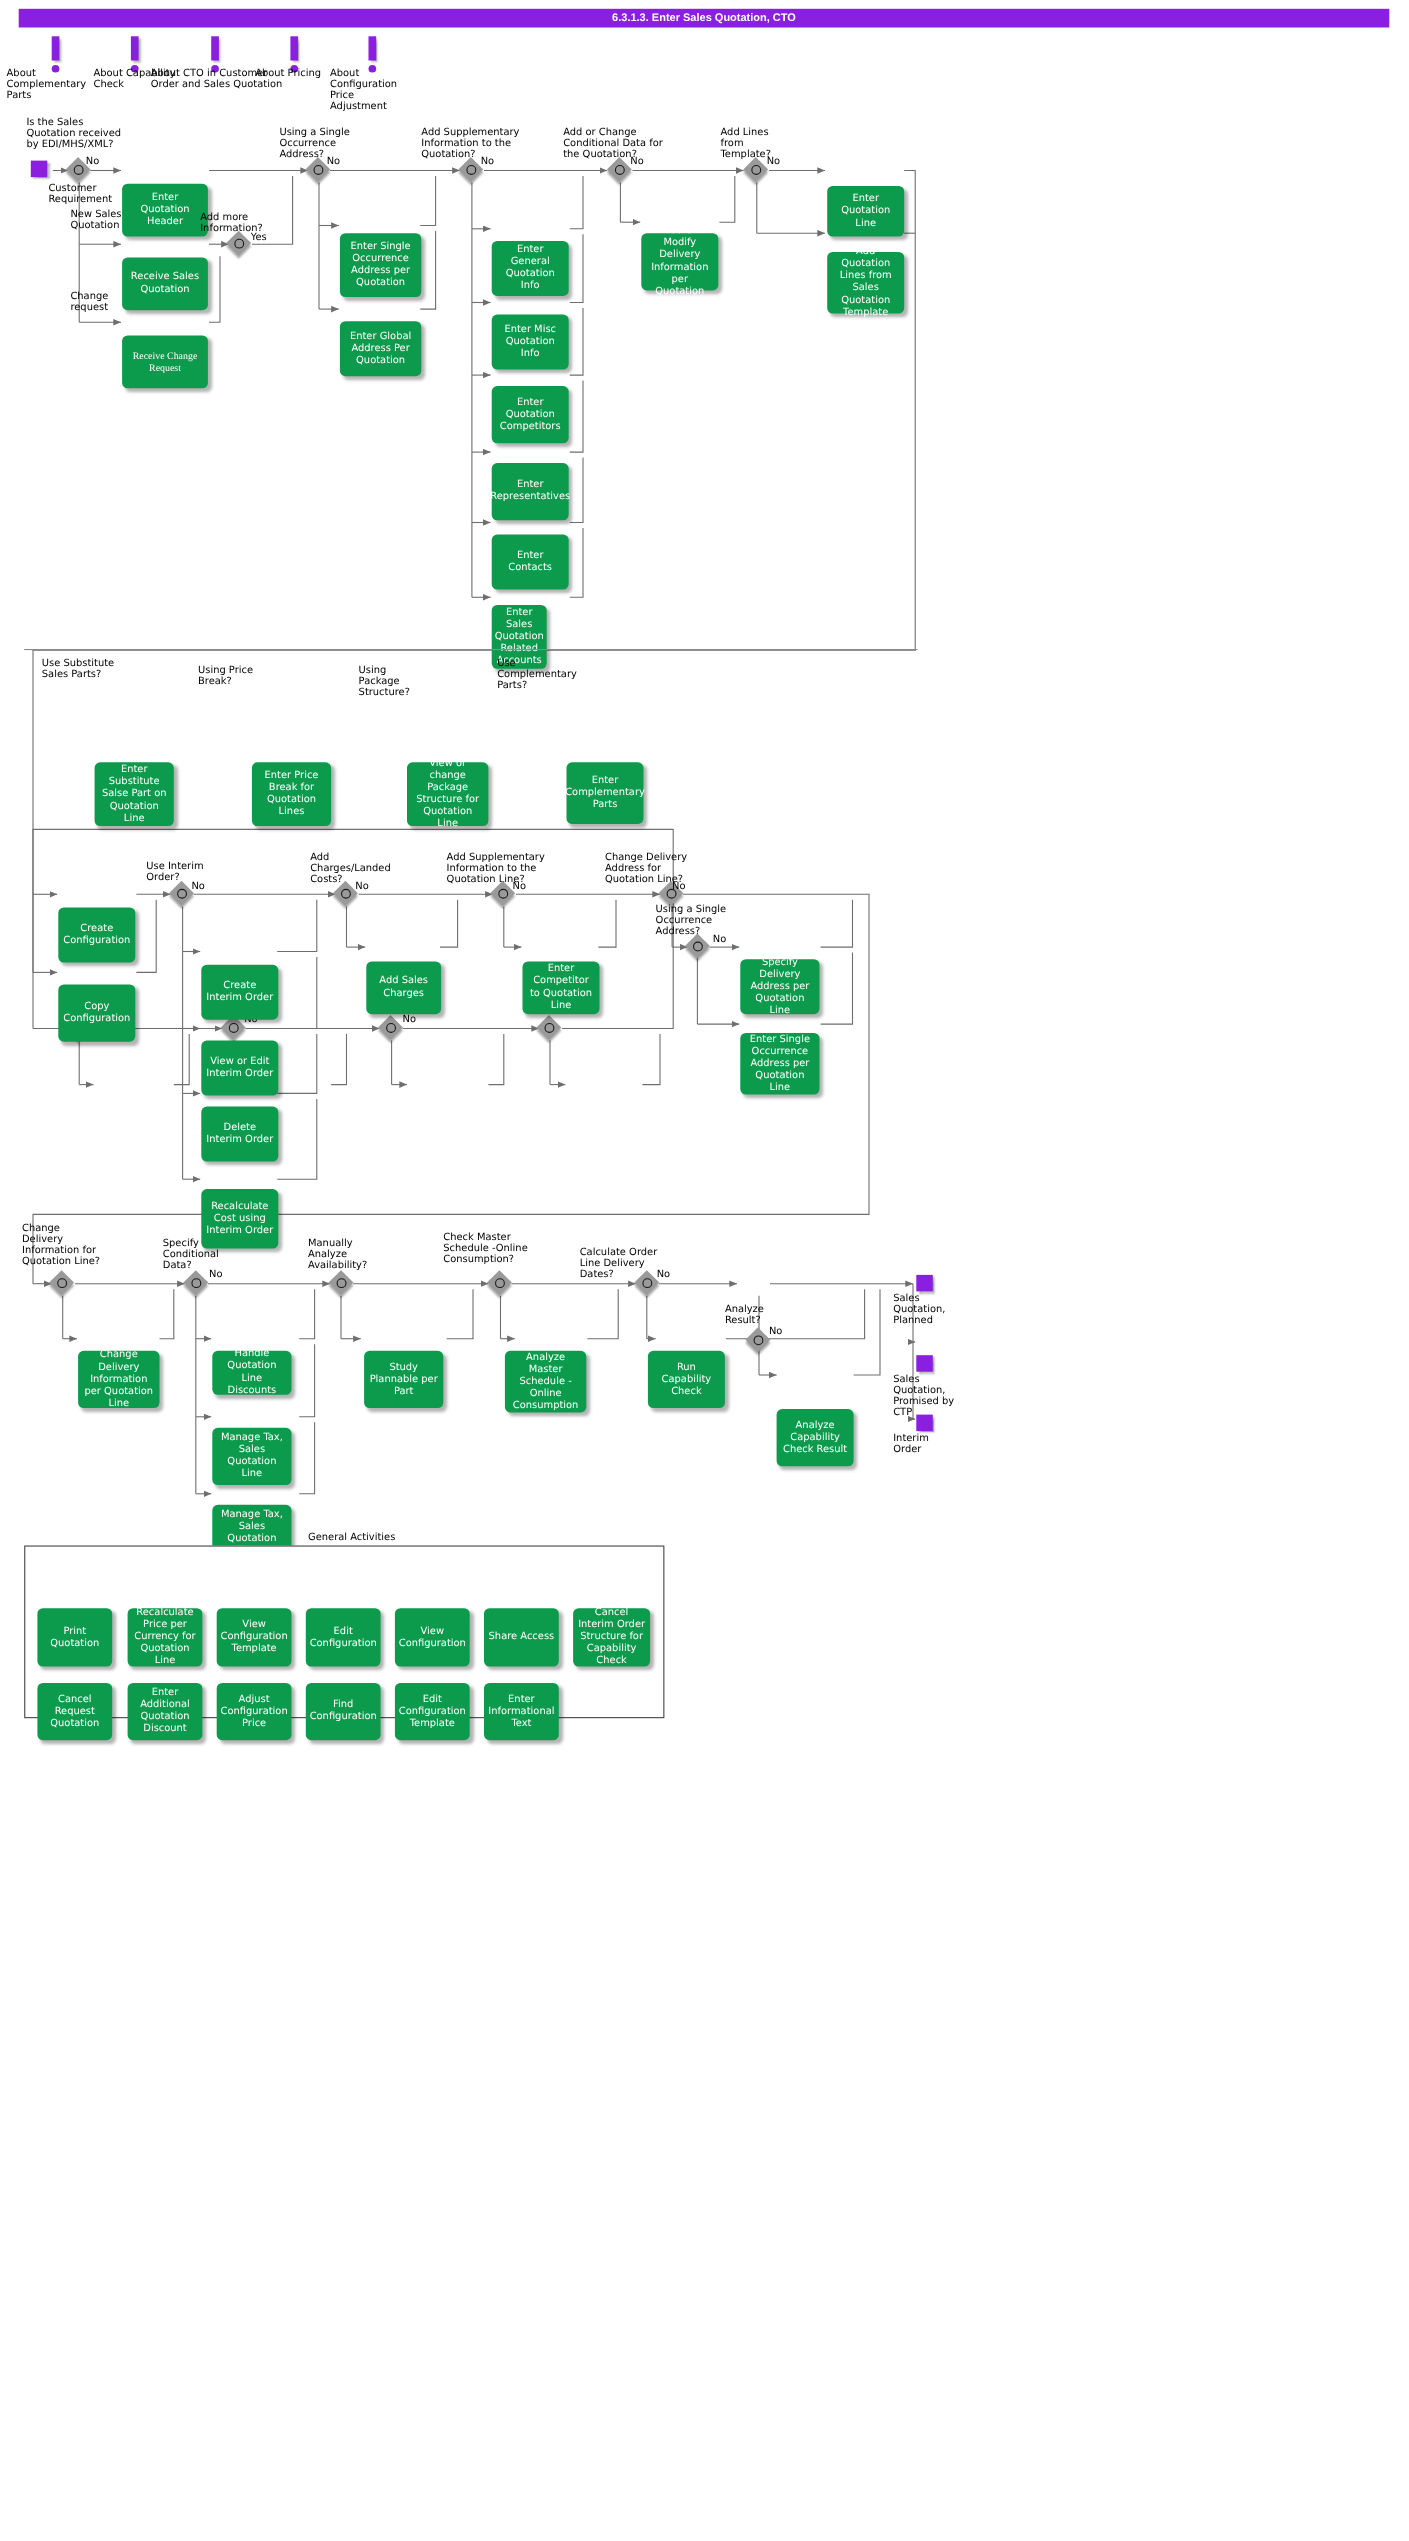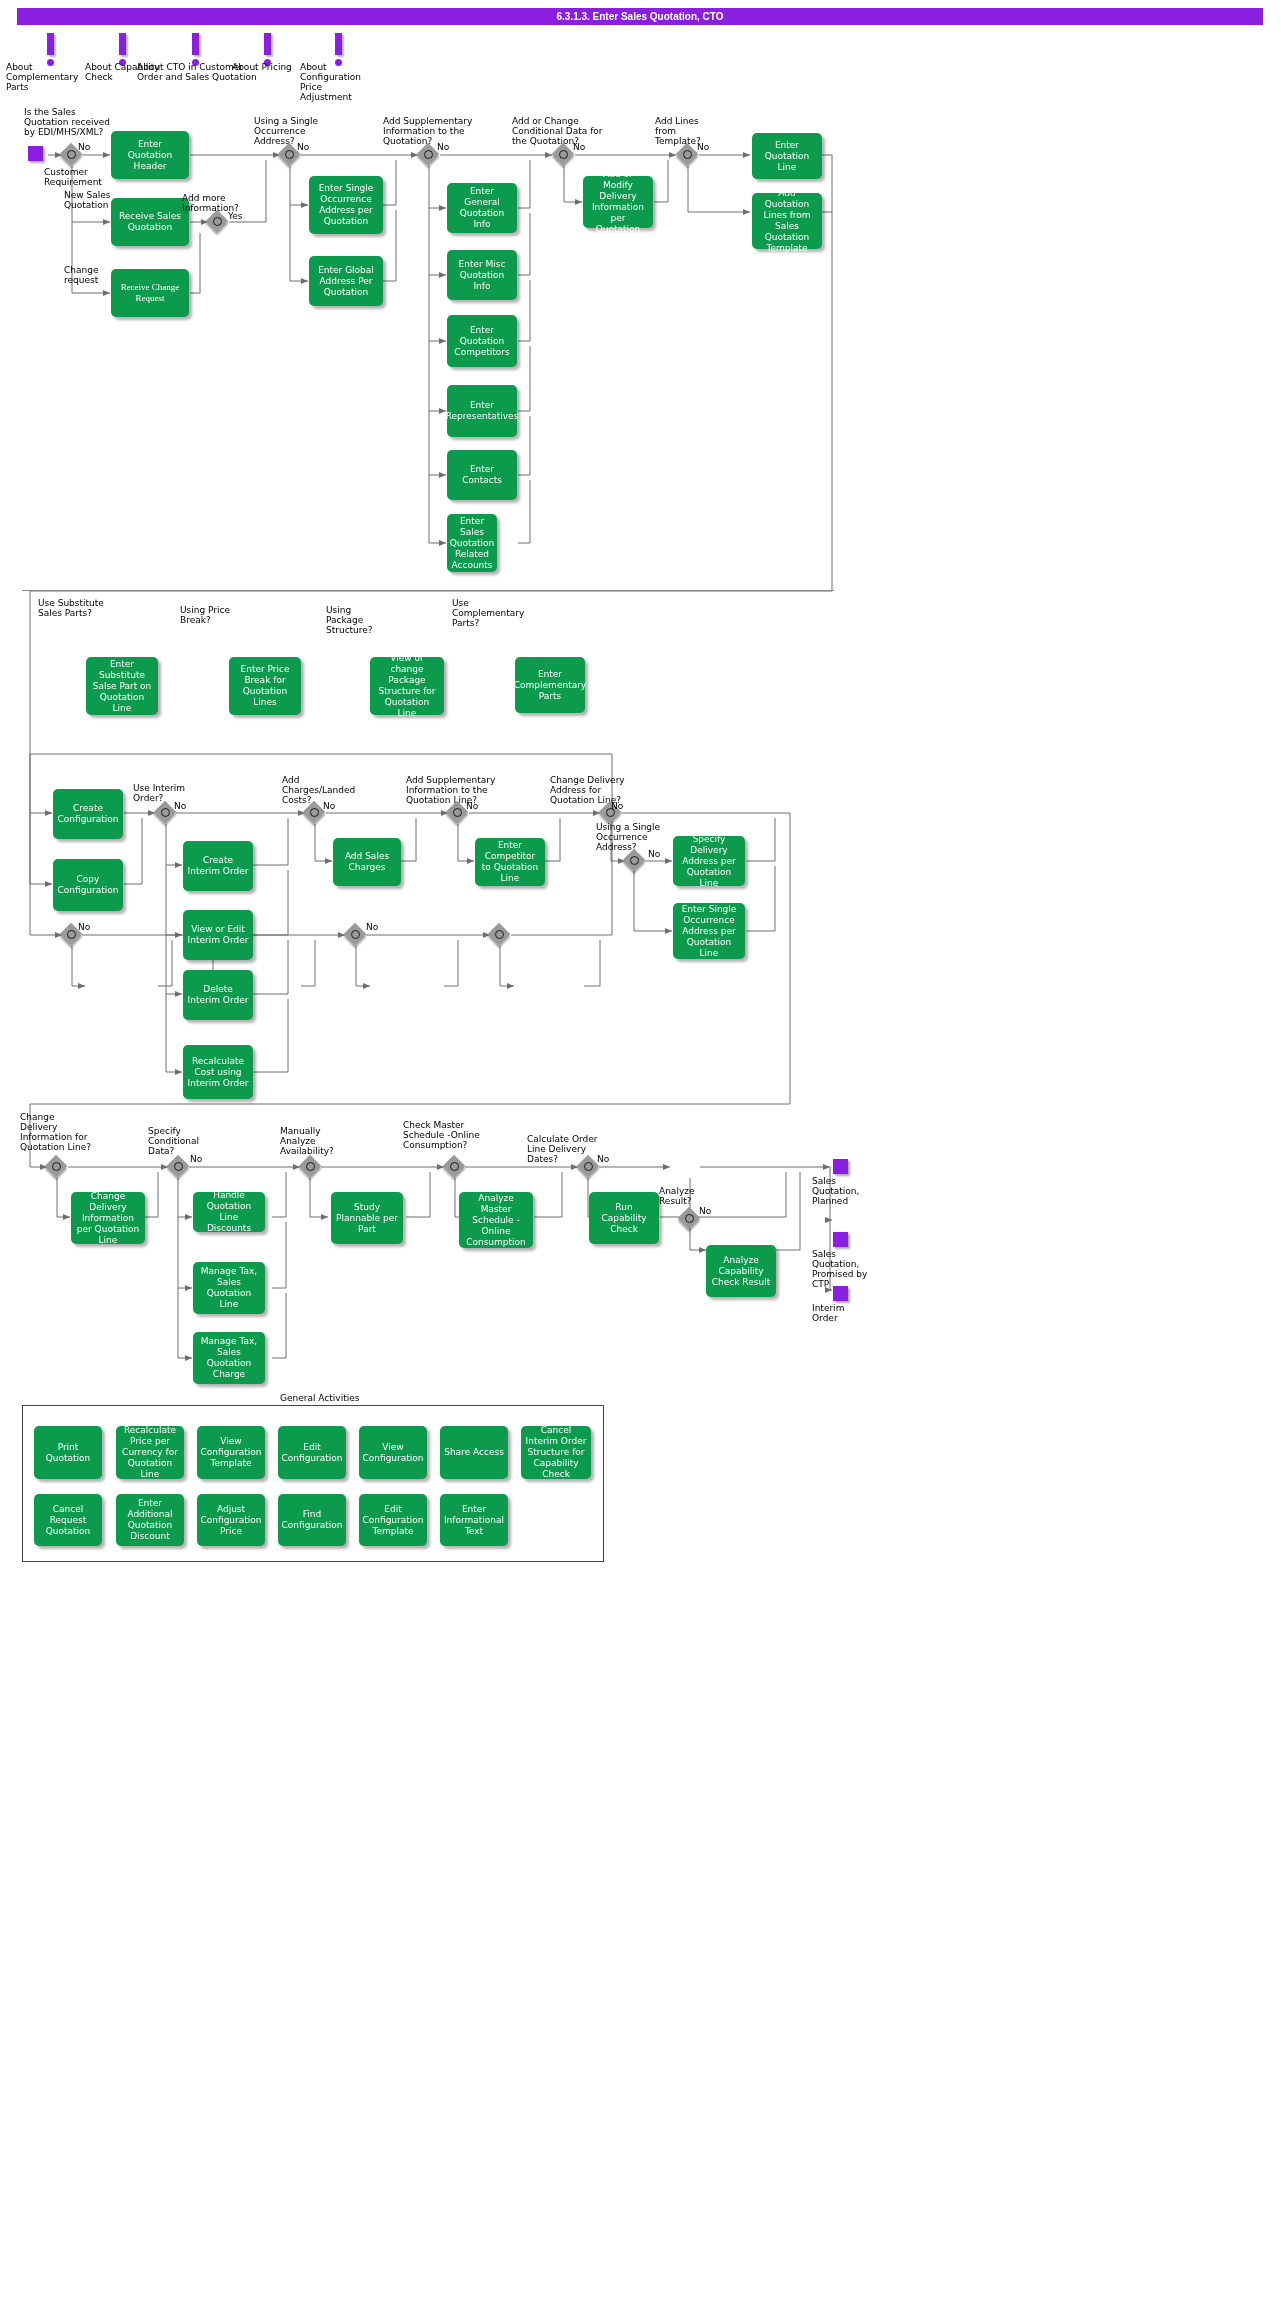--- a/index.html
+++ b/index.html
@@ -9,21 +9,21 @@
   .title-bar{position:absolute;left:17px;top:8px;width:1246px;height:17px;background:#8A1FE0;
              color:#fff;font-size:10px;font-weight:bold;display:flex;align-items:center;justify-content:center;
              font-family:"Liberation Sans",sans-serif;letter-spacing:0px;}
 
   
   .node{position:absolute;box-sizing:border-box;}
 
   
   .task{background:#0C9B4C;border-radius:5px;color:#ffffff;font-size:9px;line-height:11px;
         display:flex;align-items:center;justify-content:center;text-align:center;padding:2px 4px;
-        box-shadow:3px 3px 3px rgba(0,0,0,0.30);}
+        box-shadow:3px 3px 3px rgba(0,0,0,0.30);margin-top:36px;}
 
   
   .decision{width:22px;height:22px;}
   .decision .dia{position:absolute;left:2px;top:2px;width:16px;height:16px;background:#9A9A9A;
      transform:rotate(45deg);box-shadow:2px 2px 2px rgba(0,0,0,.35);}
   .decision .ring{position:absolute;left:6px;top:6px;width:9px;height:9px;border:1.6px solid #1a1a1a;
      border-radius:50%;background:#9A9A9A;box-sizing:border-box;}
 
   
   .event-sq{width:15px;height:15px;background:#8A1FE0;box-shadow:2px 2px 2px rgba(0,0,0,.35);}

